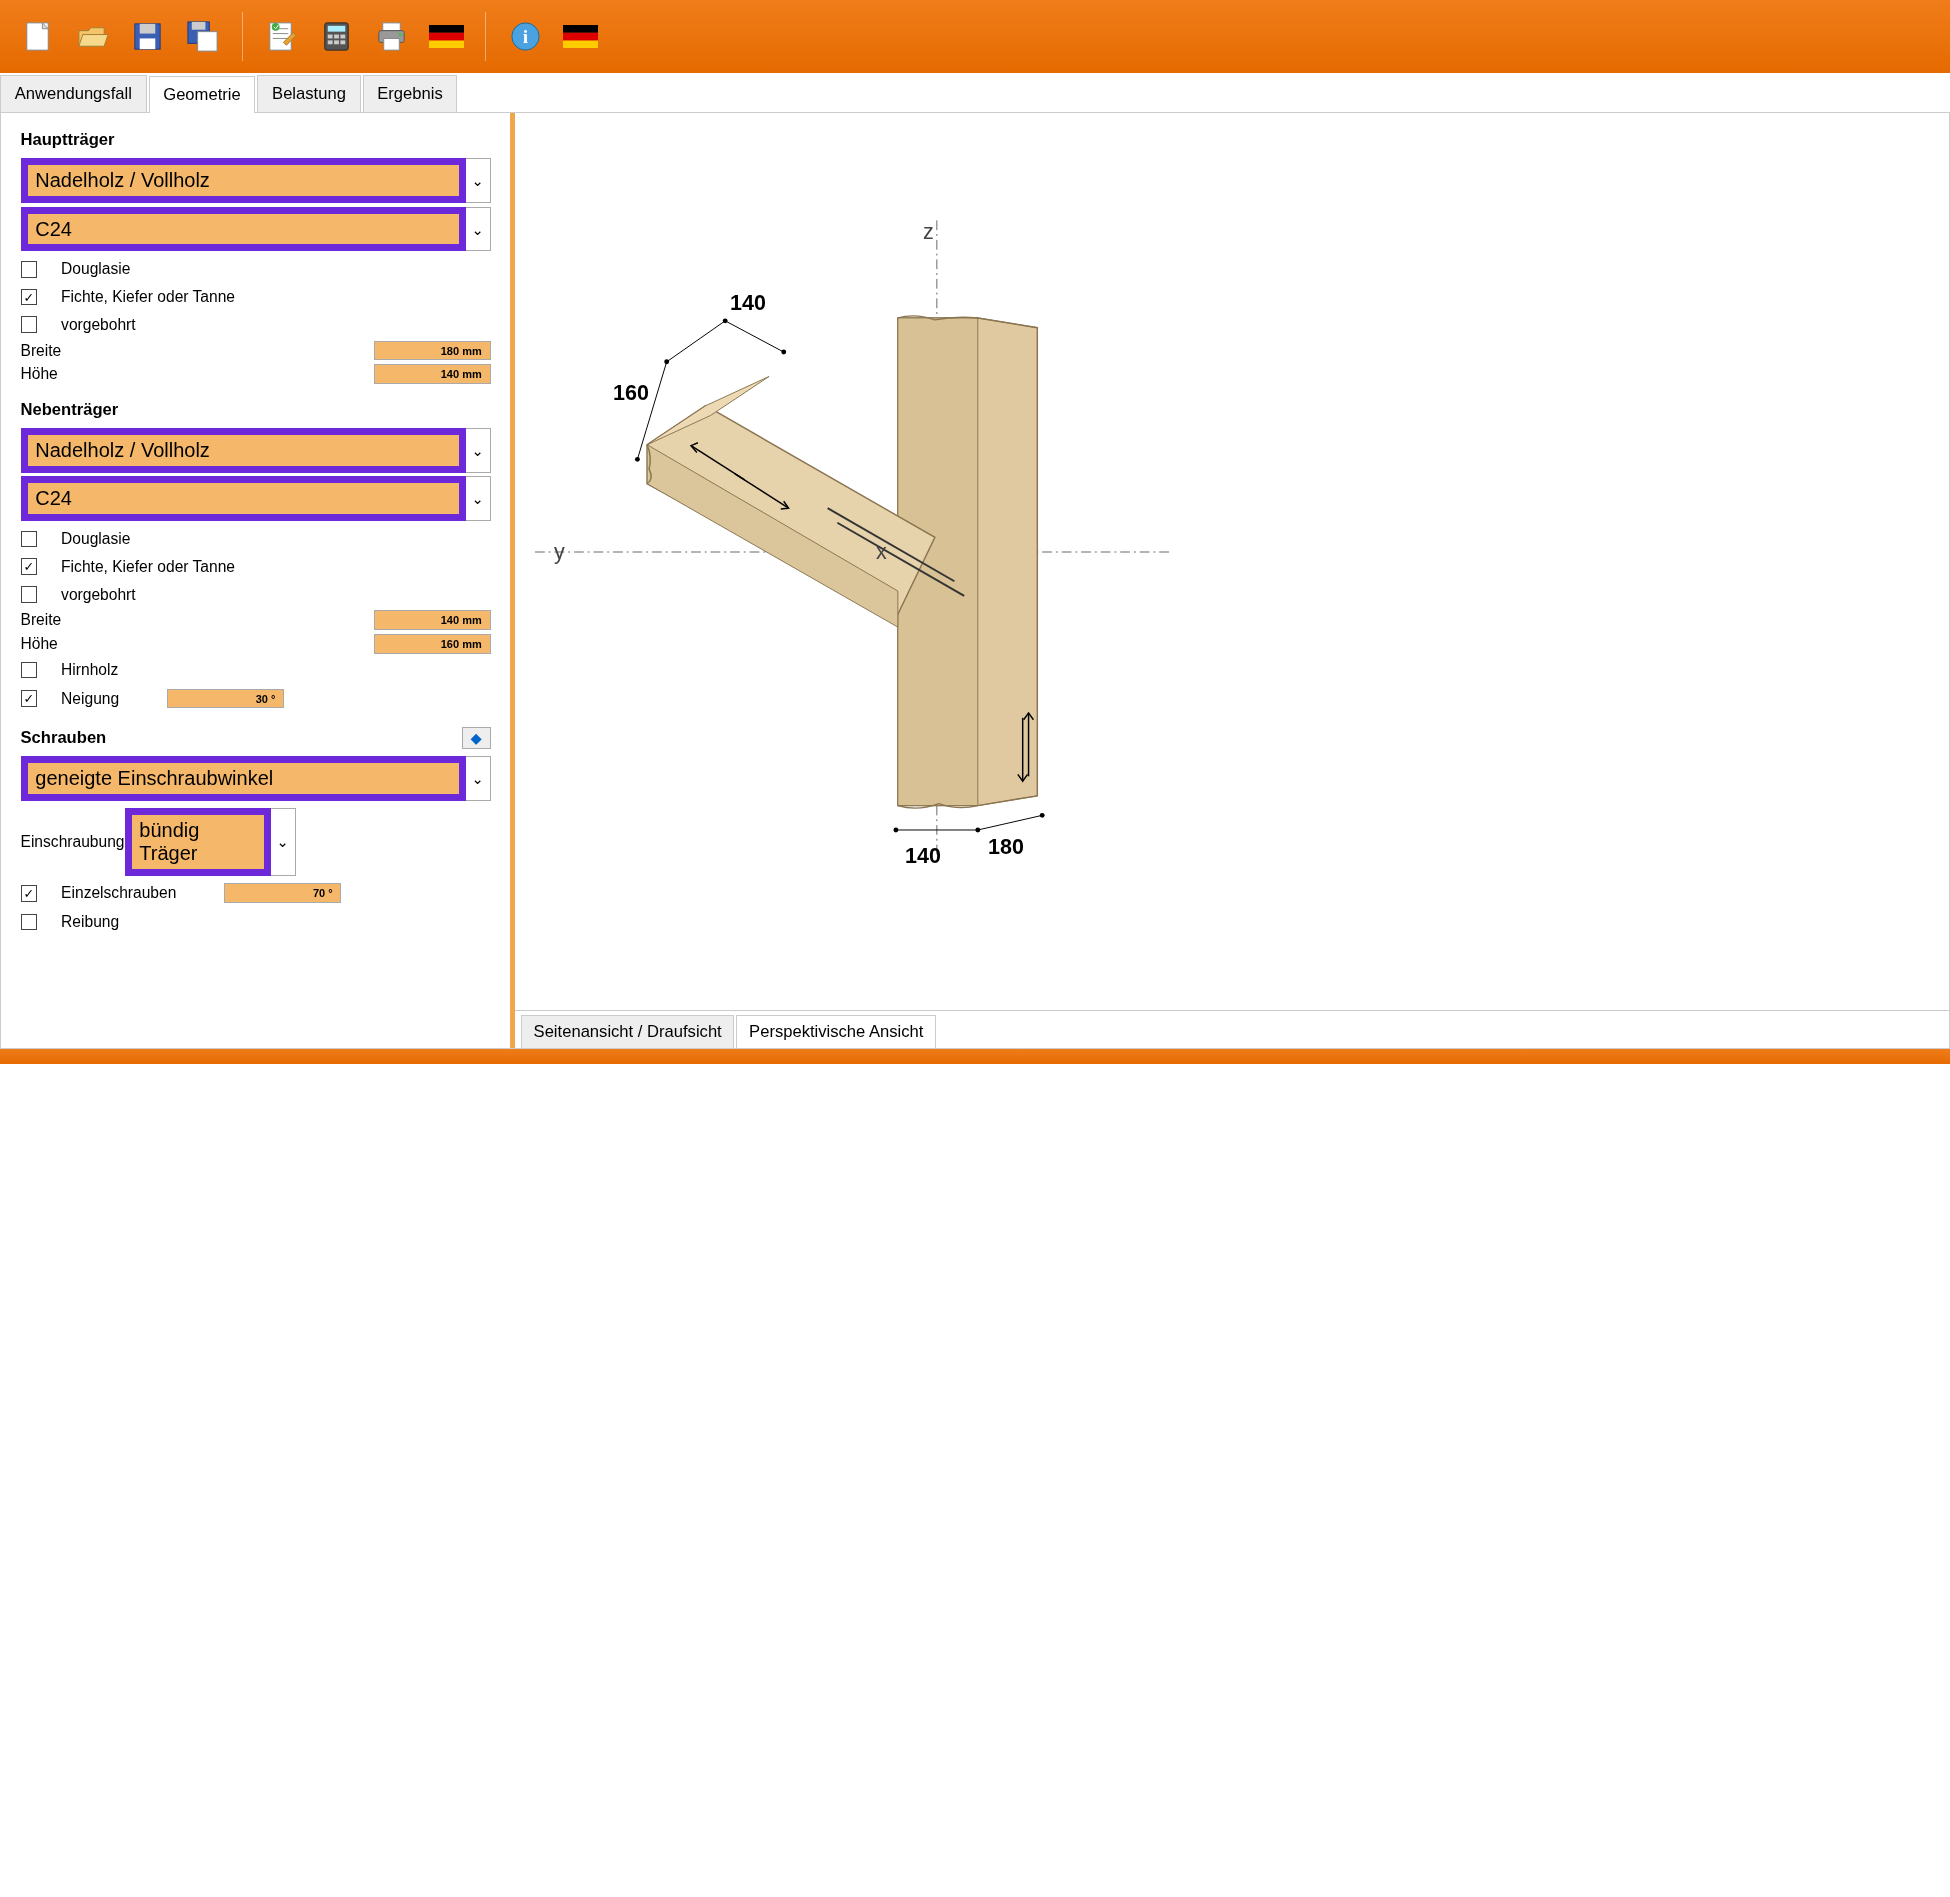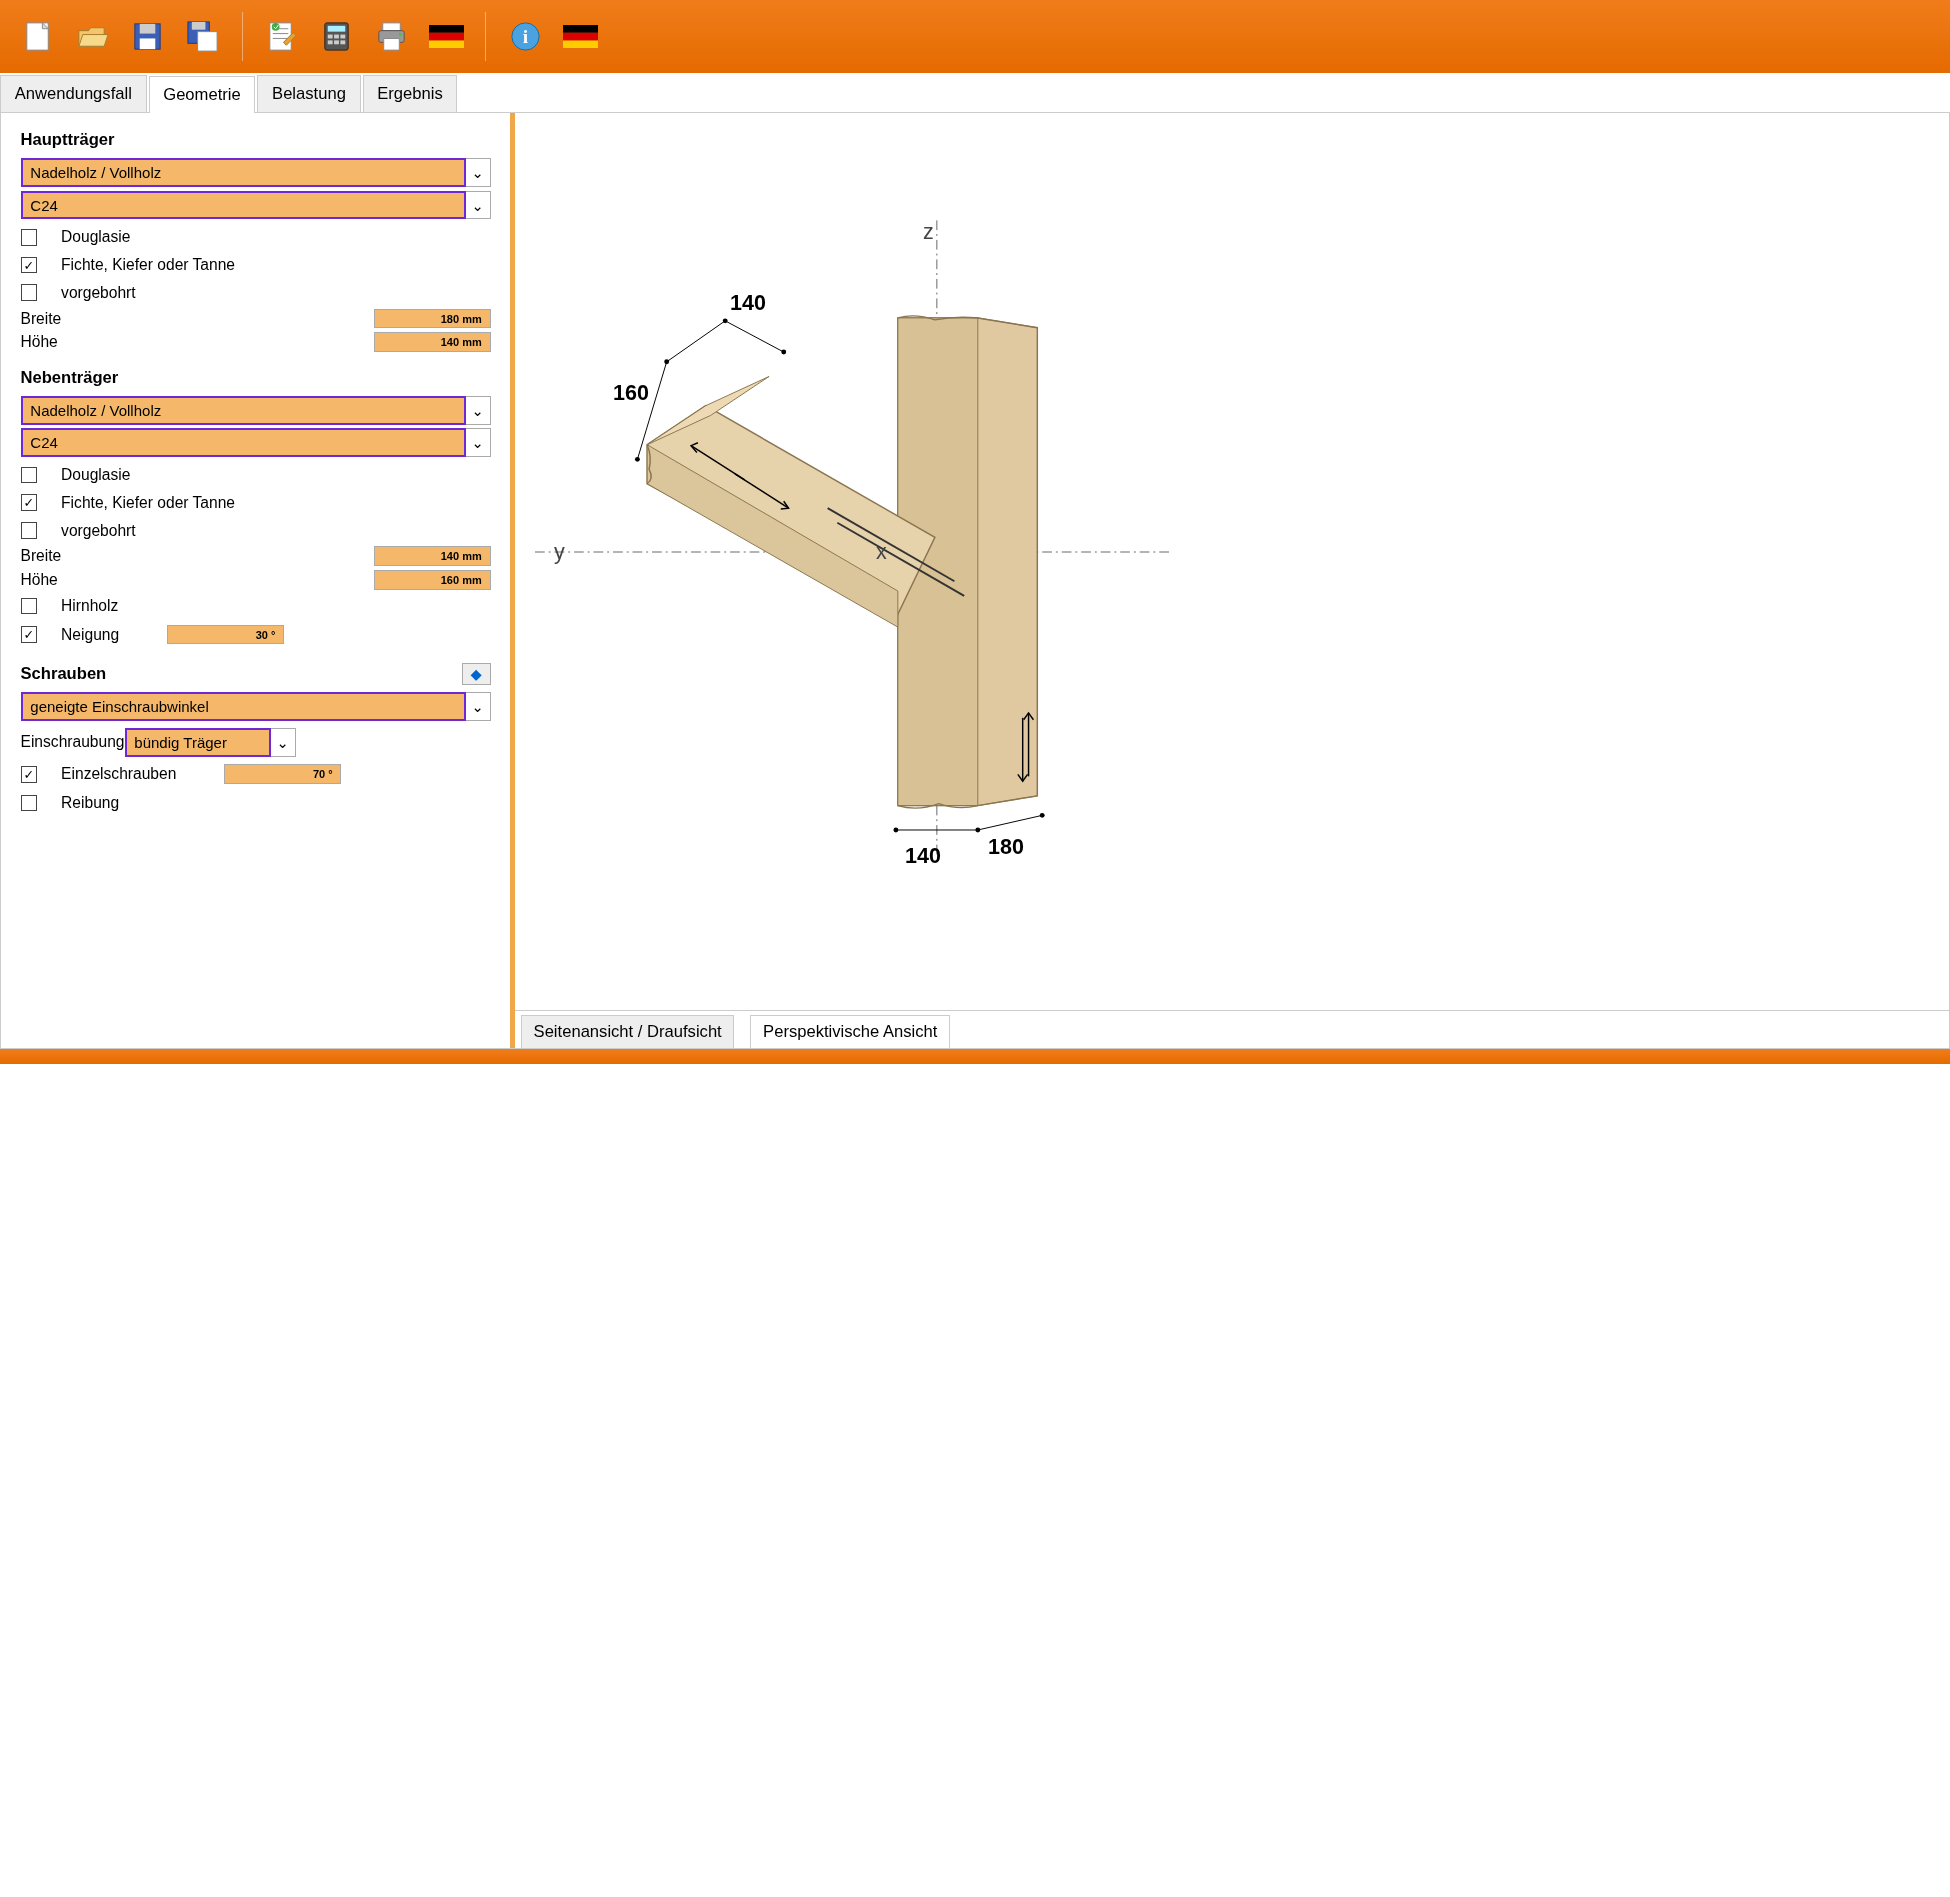--- a/index.html
+++ b/index.html
@@ -78,42 +78,42 @@
   border-top: 1px solid #ccc;
   padding: 3.9px 5.9px 0 5.9px;
 }
 .view-tab {
   padding: 5.9px 11.7px;
   border: 1px solid #ccc;
   border-bottom: none;
   background: #eee;
   font-size: 16.6px;
   cursor: pointer;
-  margin-right: 16px;
+  margin-right: 2px;
 }
 .view-tab.active {
   background: #fff;
 }
 .section-title {
   font-weight: bold;
   font-size: 16.6px;
   margin-top: 13.7px;
   margin-bottom: 7.8px;
 }
 .section-title:first-child { margin-top: 0; }
 .select-row {
   display: flex;
   margin-bottom: 3.9px;
 }
 .orange-select {
   flex: 1;
   background: #f5b86a;
-  border: 2px solid #6d28d9;
+  border: 7px solid #6d28d9;
   padding: 3.9px 7.8px;
-  font-size: 15px;
+  font-size: 20px;
 }
 .dropdown-btn {
   width: 25px;
   border: 1px solid #aaa;
   border-left: none;
   background: #fff;
   display: flex;
   align-items: center;
   justify-content: center;
   cursor: pointer;

